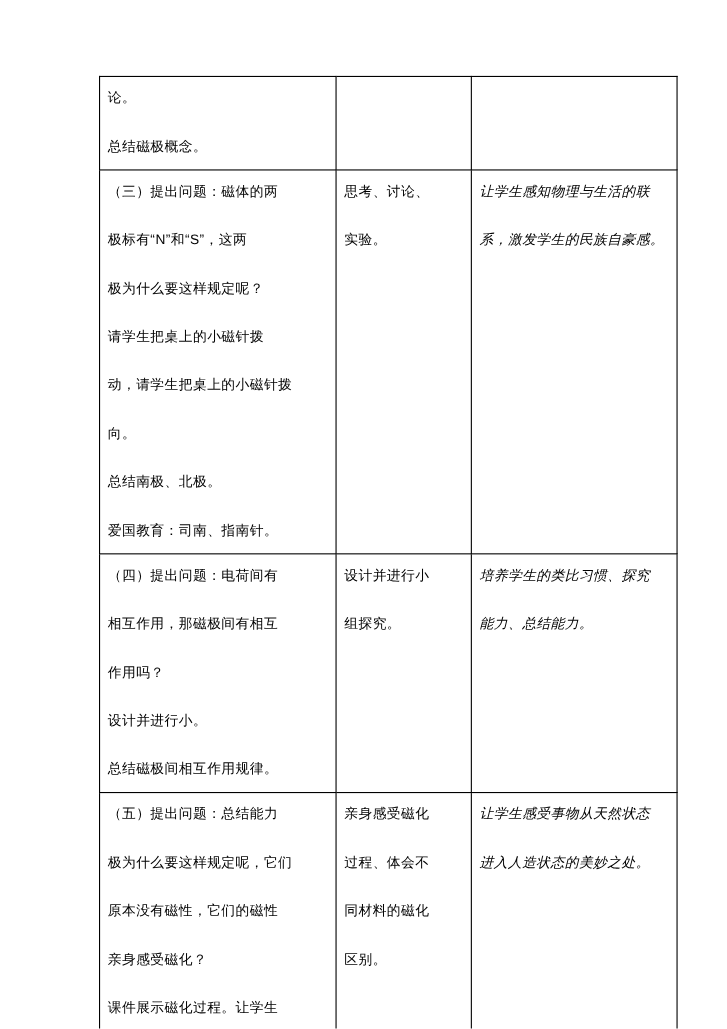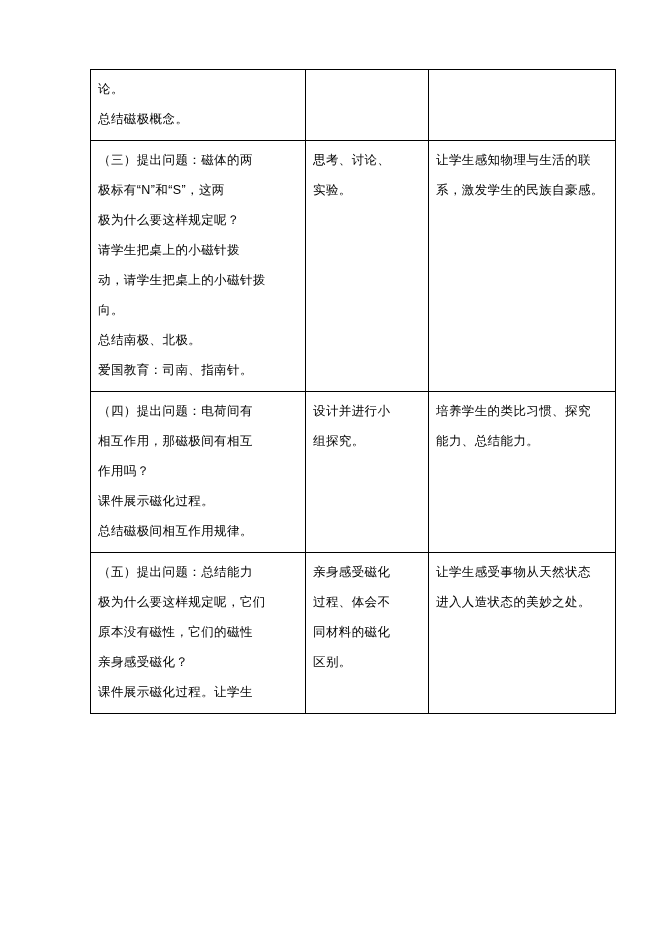--- a/index.html
+++ b/index.html
@@ -35,27 +35,27 @@
     border: 1px solid #000000;
     vertical-align: top;
     padding: 6px 7px 8px 7px;
     font-size: 12.5px;
     line-height: 26px;
     letter-spacing: 0.4px;
     font-family: "Liberation Sans", sans-serif;
   }
   .col-a { width: 200px; }
   .col-b { width: 108px; }
-  .col-c { width: 172px; }
+  .col-c { width: 172px; font-style: italic; }
 
   .cell p {
     margin: 0;
   }
   .cell p + p {
-    margin-top: 4px;
+    margin-top: 18px;
   }
 </style>
 </head>
 <body>
 
 <div class="page">
 
   <table class="doc-table">
     <tbody>
       <tr>
@@ -86,21 +86,21 @@
           <p>让学生感知物理与生活的联</p>
           <p>系，激发学生的民族自豪感。</p>
         </td>
       </tr>
 
       <tr>
         <td class="col-a cell">
           <p>（四）提出问题：电荷间有</p>
           <p>相互作用，那磁极间有相互</p>
           <p>作用吗？</p>
-          <p>课件展示磁化过程。</p>
+          <p>设计并进行小。</p>
           <p>总结磁极间相互作用规律。</p>
         </td>
         <td class="col-b cell">
           <p>设计并进行小</p>
           <p>组探究。</p>
         </td>
         <td class="col-c cell">
           <p>培养学生的类比习惯、探究</p>
           <p>能力、总结能力。</p>
         </td>

